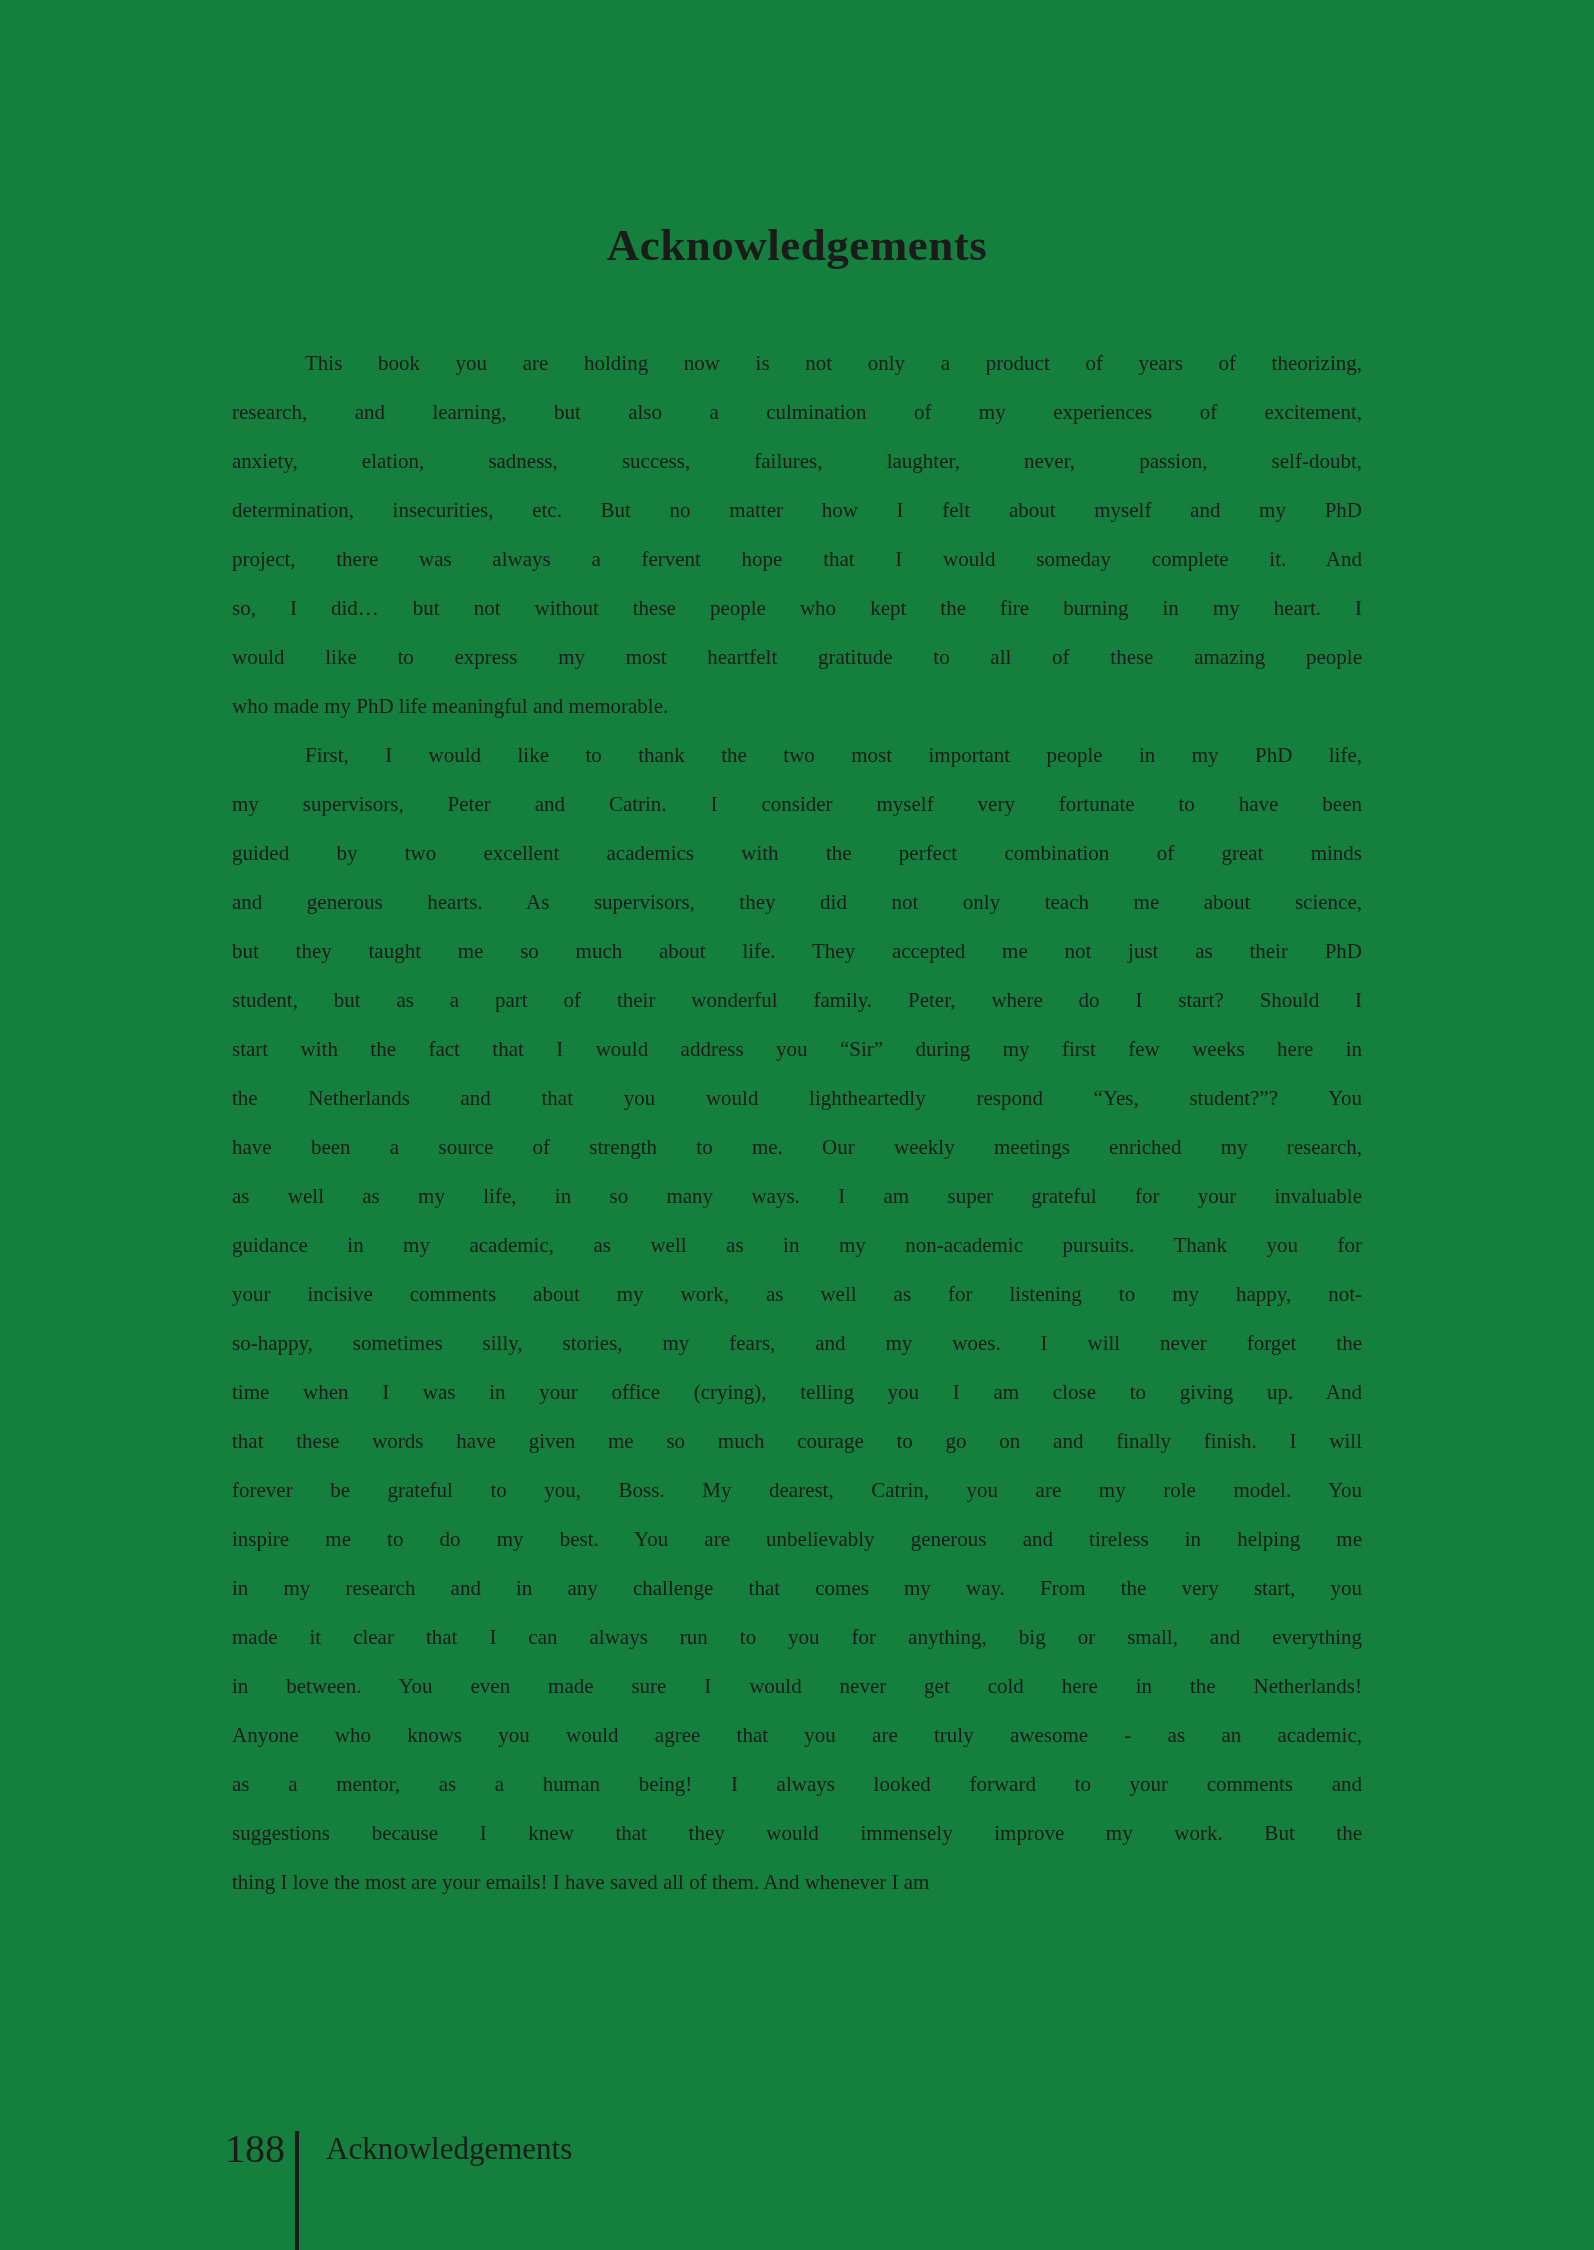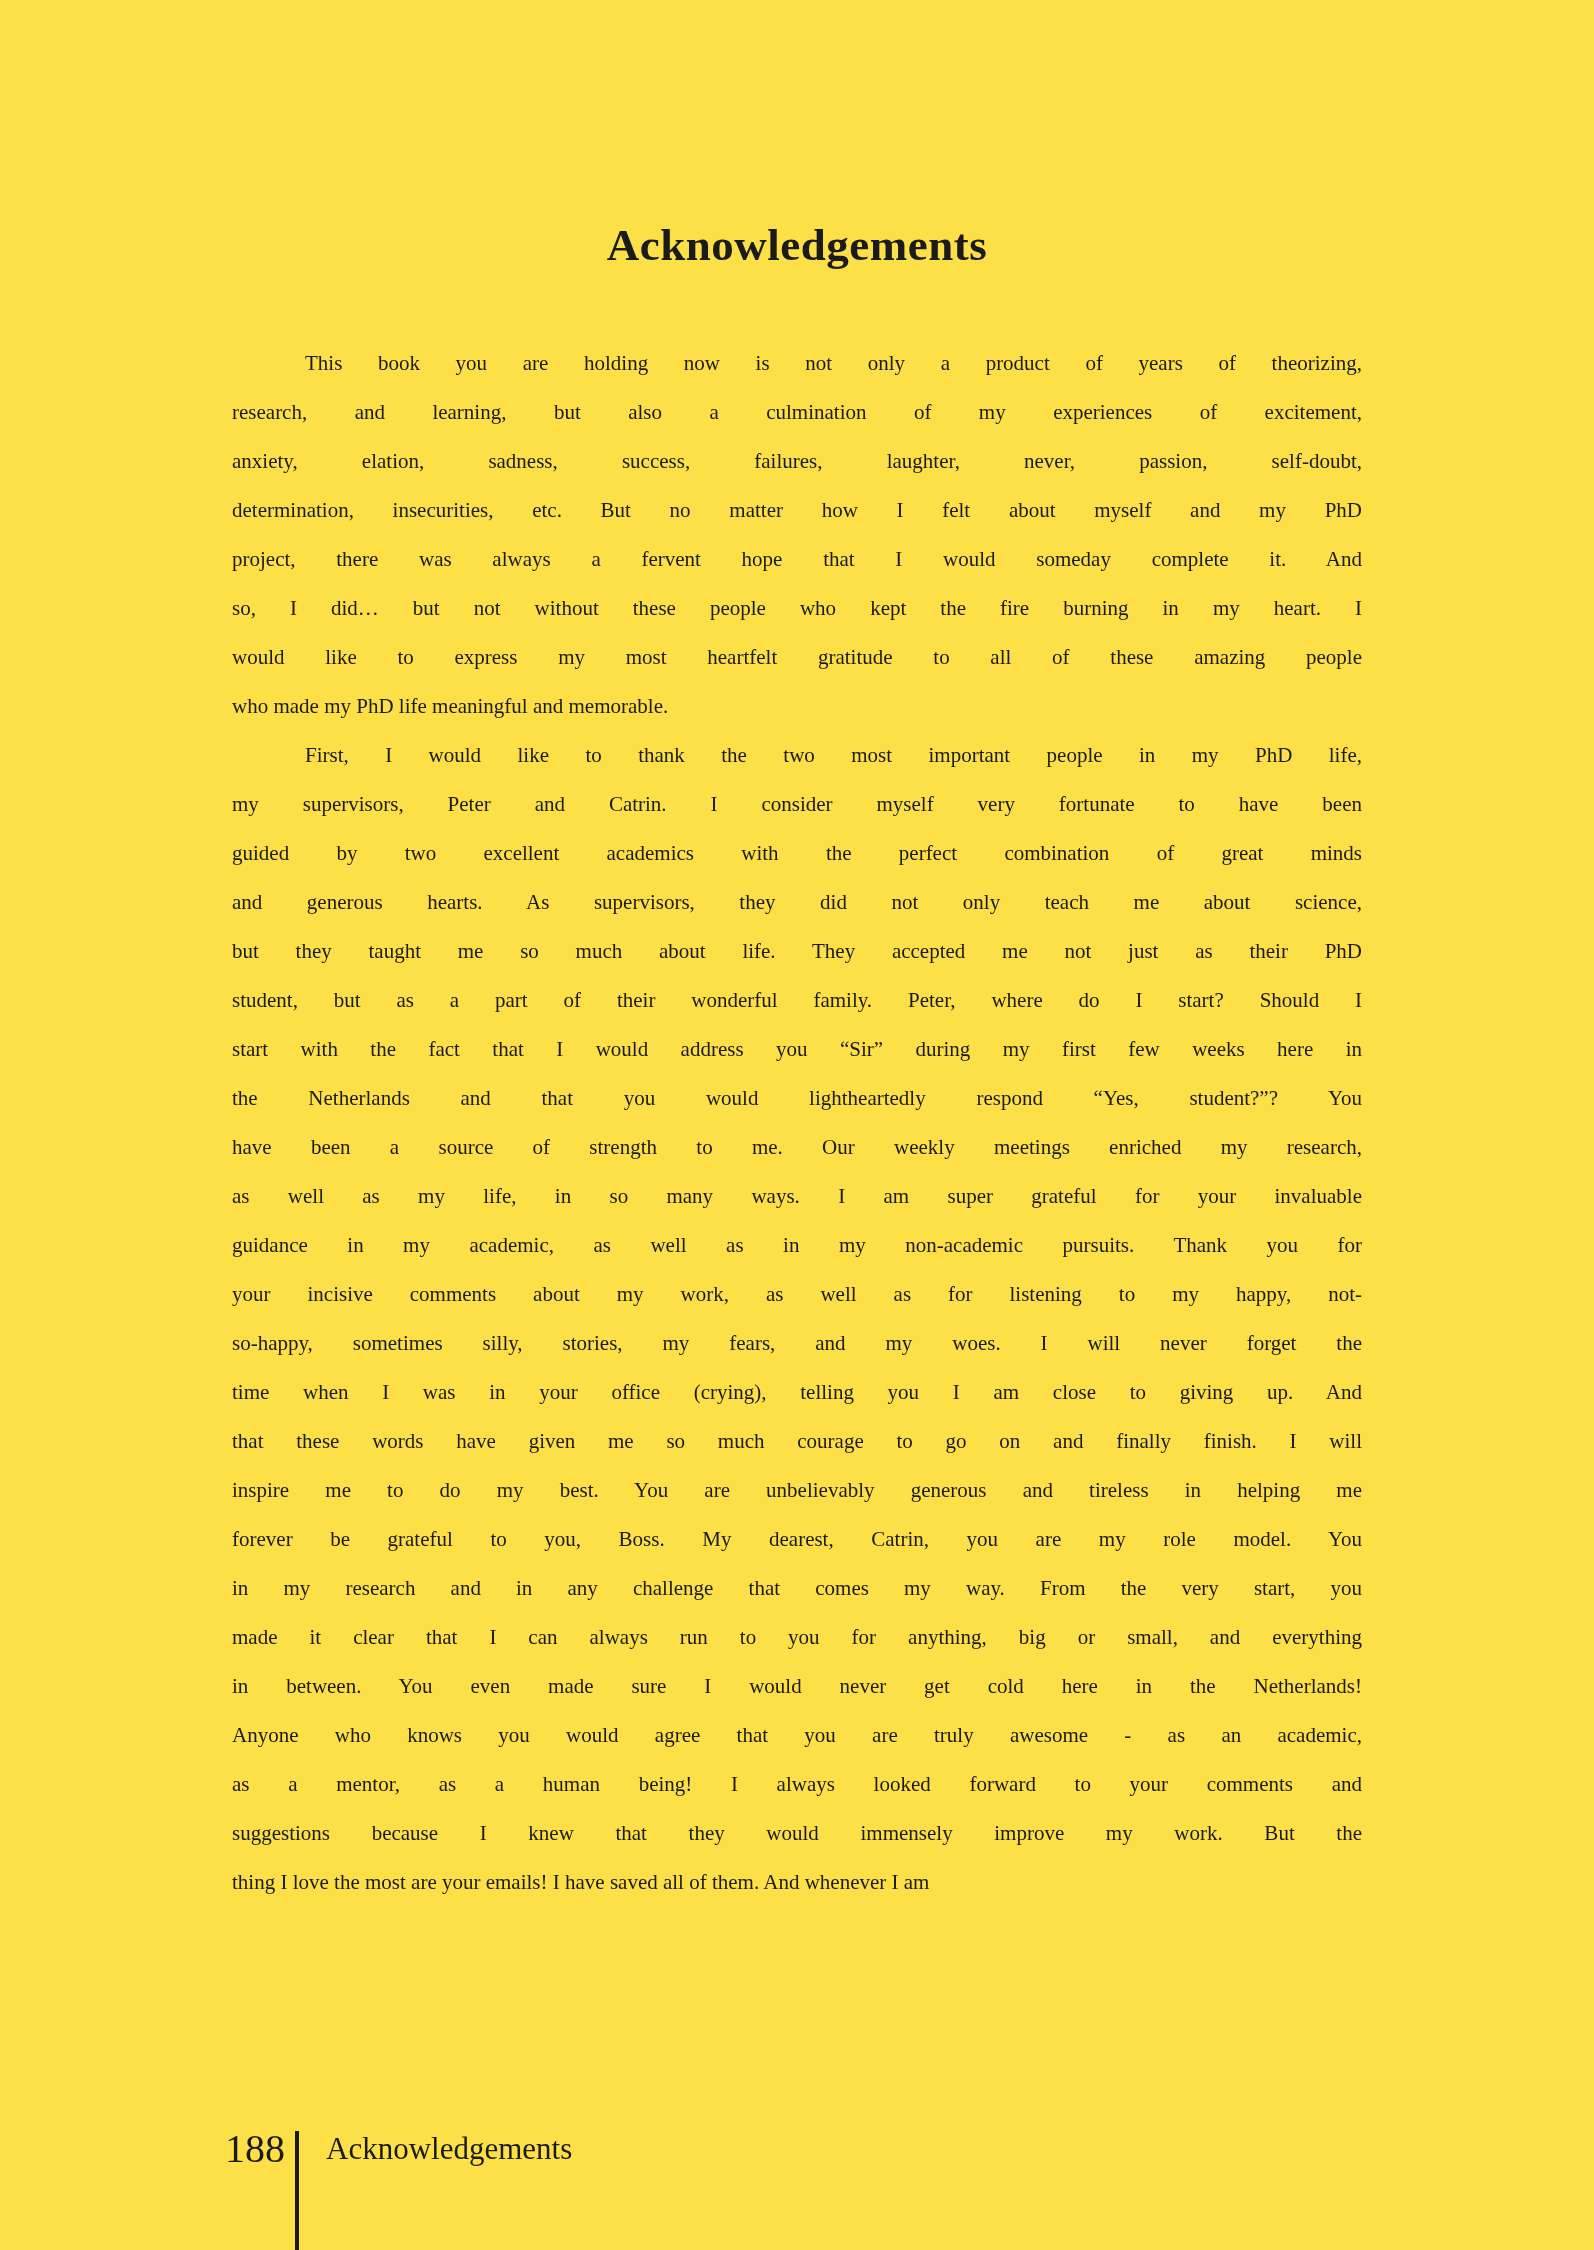--- a/index.html
+++ b/index.html
@@ -4,21 +4,21 @@
 <style>
   html, body {
     margin: 0;
     padding: 0;
     background: #e8e8e8;
   }
   .page {
     position: relative;
     width: 1594px;
     height: 2250px;
-    background: #fde047;
+    background: #15803d;
     font-family: "Liberation Serif", serif;
     color: #1b1b1b;
     overflow: hidden;
     margin: 0 auto;
   }
   .title {
     position: absolute;
     left: 232px;
     top: 216px;
     width: 1130px;
@@ -95,22 +95,22 @@
       <div class="line">student, but as a part of their wonderful family. Peter, where do I start? Should I</div>
       <div class="line">start with the fact that I would address you “Sir” during my first few weeks here in</div>
       <div class="line">the Netherlands and that you would lightheartedly respond “Yes, student?”? You</div>
       <div class="line">have been a source of strength to me. Our weekly meetings enriched my research,</div>
       <div class="line">as well as my life, in so many ways. I am super grateful for your invaluable</div>
       <div class="line">guidance in my academic, as well as in my non-academic pursuits. Thank you for</div>
       <div class="line">your incisive comments about my work, as well as for listening to my happy, not-</div>
       <div class="line">so-happy, sometimes silly, stories, my fears, and my woes. I will never forget the</div>
       <div class="line">time when I was in your office (crying), telling you I am close to giving up. And</div>
       <div class="line">that these words have given me so much courage to go on and finally finish. I will</div>
+      <div class="line">forever be grateful to you, Boss. My dearest, Catrin, you are my role model. You</div>
       <div class="line">inspire me to do my best. You are unbelievably generous and tireless in helping me</div>
-      <div class="line">forever be grateful to you, Boss. My dearest, Catrin, you are my role model. You</div>
       <div class="line">in my research and in any challenge that comes my way. From the very start, you</div>
       <div class="line">made it clear that I can always run to you for anything, big or small, and everything</div>
       <div class="line">in between. You even made sure I would never get cold here in the Netherlands!</div>
       <div class="line">Anyone who knows you would agree that you are truly awesome - as an academic,</div>
       <div class="line">as a mentor, as a human being! I always looked forward to your comments and</div>
       <div class="line">suggestions because I knew that they would immensely improve my work. But the</div>
       <div class="line para-end">thing I love the most are your emails! I have saved all of them. And whenever I am</div>
     </div>
 
   <span class="footer-number">188</span>

